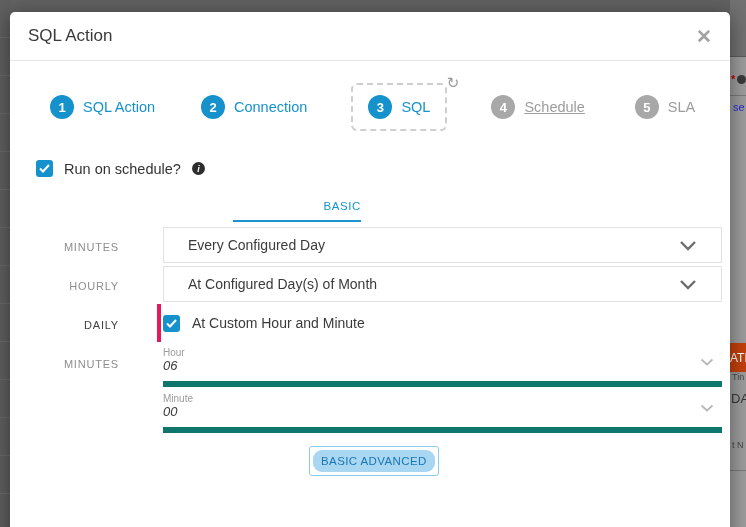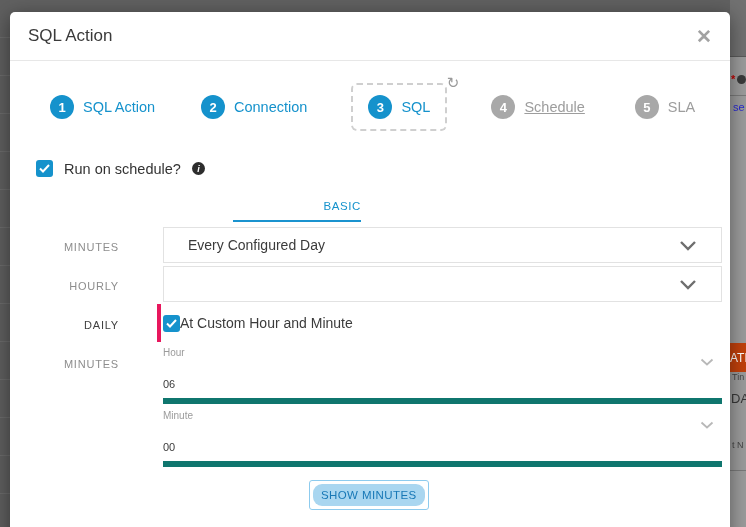--- a/index.html
+++ b/index.html
@@ -86,27 +86,27 @@
   .side-item.active { color:#3e3e3e; }
   .main { flex:1; margin-right:8px; }
 
   .acc-panel { height:34px; border:1px solid #e2e2e2; display:flex; align-items:center;
     padding:0 24px; font-size:14px; color:#3b3b3b; background:#fff; cursor:pointer; }
   .acc-panel.second { margin-top:3px; }
   .acc-chevron { margin-left:auto; display:flex; }
 
   .custom-section { position:relative; margin-top:2px; }
   .active-bar { position:absolute; left:-6px; top:0; width:4px; height:38px; background:#e8175d; }
-  .check-row { height:38px; display:flex; align-items:center; }
+  .check-row { height:38px; display:flex; align-items:center; gap:12px; }
   .custom-label { font-size:14px; color:#3b3b3b; }
 
   .field { position:relative; border-bottom:6px solid #0f766e; padding:5px 0 8px; }
   .field + .field { margin-top:1px; }
   .field-label { font-size:10px; color:#9b9b9b; }
-  .field-value { font-size:11px; color:#3b3b3b; margin-top:20px; }
+  .field-value { font-size:13px; color:#3b3b3b; margin-top:0;font-style:italic; }
   .select-chevron { position:absolute; right:8px; top:16px; display:flex; }
 
   .show-adv-wrap { margin:13px 0 0 146px; }
   .show-adv-btn { display:inline-block; border:1px solid #8dcbee; border-radius:3px;
     background:#fff; padding:3px; cursor:pointer; }
   .show-adv-btn .hl { display:inline-block; background:#a9d6f0; color:#1878b6;
     font-size:11.5px; letter-spacing:.4px; padding:5px 8px; border-radius:9px;
     font-family:"Liberation Sans", sans-serif; }
 </style>
 </head>
@@ -189,20 +189,21 @@
       <div class="acc-panel">
         <span>Every Configured Day</span>
         <span class="acc-chevron">
           <svg width="18" height="11" viewBox="0 0 18 11">
               <polyline points="2,2 9,9 16,2" fill="none" stroke="#6e6e6e" stroke-width="2.4"></polyline>
             </svg>
         </span>
       </div>
 
       <div class="acc-panel second">
+        <span>At Configured Day(s) of Month</span>
         <span class="acc-chevron">
           <svg width="18" height="11" viewBox="0 0 18 11">
               <polyline points="2,2 9,9 16,2" fill="none" stroke="#6e6e6e" stroke-width="2.4"></polyline>
             </svg>
         </span>
       </div>
 
       <div class="custom-section">
         <div class="active-bar"></div>
 
@@ -230,20 +231,20 @@
           <div class="field-value">00</div>
           <span class="select-chevron">
             <svg width="14" height="8" viewBox="0 0 14 8">
                 <polyline points="1.5,1.5 7,6.5 12.5,1.5" fill="none" stroke="#b8b8b8" stroke-width="1.8"></polyline>
               </svg>
           </span>
         </div>
 
         <div class="show-adv-wrap">
           <span class="show-adv-btn">
-            <span class="hl">SHOW MINUTES</span>
+            <span class="hl">BASIC ADVANCED</span>
           </span>
         </div>
 
       </div>
     </div>
   </div>
 </div>
 
 </body></html>

